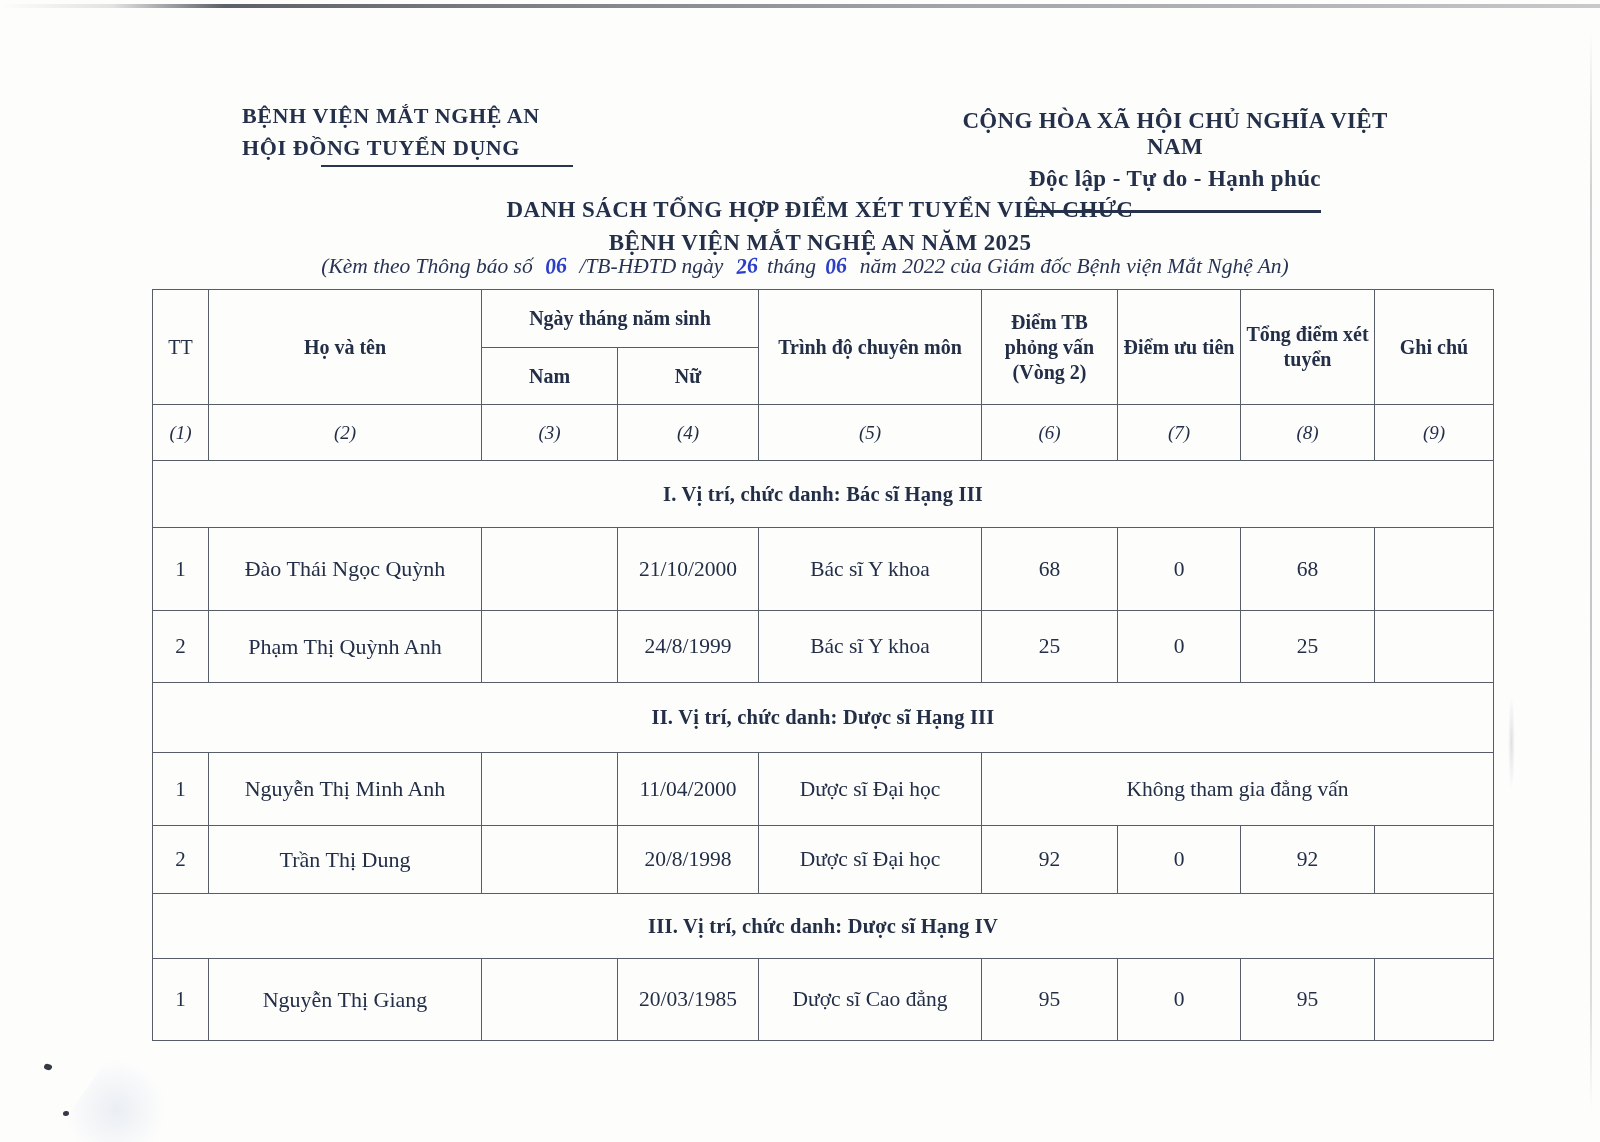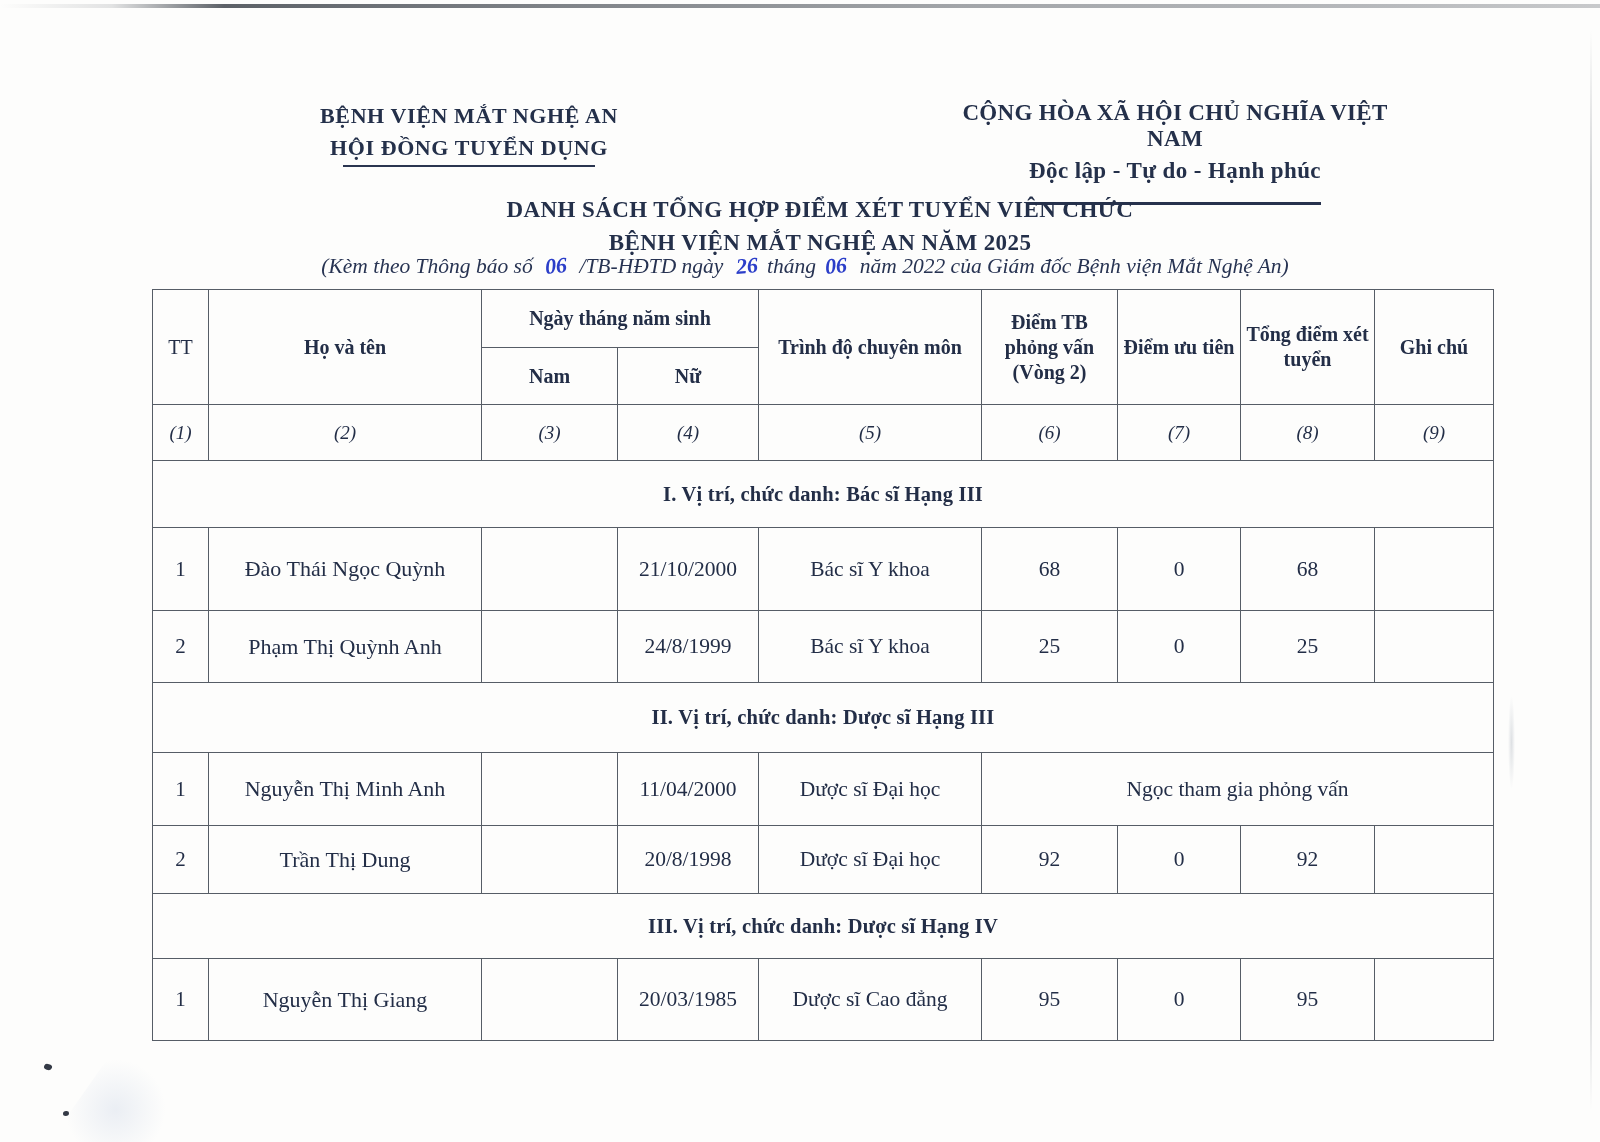--- a/index.html
+++ b/index.html
@@ -29,25 +29,25 @@
   }
   .speck{position:absolute;background:#343a46;border-radius:50% 40% 55% 45%;}
   .speck-1{left:44px;top:1064px;width:8px;height:6px;transform:rotate(20deg);}
   .speck-2{left:63px;top:1111px;width:6px;height:5px;}
   .scan-smudge-bl{
     position:absolute;left:78px;top:1060px;width:90px;height:110px;
     background:radial-gradient(ellipse at 40% 50%,rgba(150,170,205,.18),rgba(150,170,205,0) 65%);
     transform:rotate(35deg);
   }
   
-  .hdr-left{position:absolute;left:264px;top:103px;width:410px;text-align:center;}
+  .hdr-left{position:absolute;left:242px;top:103px;width:410px;}
   .hdr-left .l1{font-size:22px;font-weight:bold;letter-spacing:.6px;}
   .hdr-left .l2{font-size:22px;font-weight:bold;letter-spacing:.6px;margin-top:6px;}
   .hdr-left .u-bar{width:252px;height:2px;background:#2a3550;margin:4px auto 0 auto;}
-  .hdr-right{position:absolute;left:935px;top:100px;width:480px;text-align:center;}
+  .hdr-right{position:absolute;left:935px;top:108px;width:480px;text-align:center;}
   .hdr-right .l1{font-size:23px;font-weight:bold;letter-spacing:.3px;}
   .hdr-right .l2{font-size:23px;font-weight:bold;margin-top:6px;display:inline-block;
     border-bottom:3px solid #27324d;padding-bottom:18px;letter-spacing:.4px;}
   
   .doc-title{position:absolute;left:0;top:197px;width:1640px;text-align:center;}
   .doc-title .t1{font-size:23px;font-weight:bold;letter-spacing:.4px;}
   .doc-title .t2{font-size:23px;font-weight:bold;letter-spacing:.4px;margin-top:7px;}
   .doc-sub{position:absolute;left:0;top:253px;width:1610px;text-align:center;
     font-style:italic;font-size:21.5px;color:#273352;}
   .doc-sub .hand{color:#2b3ec9;font-weight:bold;display:inline-block;
@@ -186,21 +186,21 @@
 
     <tr class="rh70">
       <td class="section" colspan="9">II. Vị trí, chức danh: Dược sĩ Hạng III</td>
     </tr>
     <tr class="rh73">
       <td>1</td>
       <td class="name">Nguyễn Thị Minh Anh</td>
       <td></td>
       <td class="date">11/04/2000</td>
       <td class="degree">Dược sĩ Đại học</td>
-      <td class="spanmsg" colspan="4">Ngọc tham gia phỏng vấn</td>
+      <td class="spanmsg" colspan="4">Không tham gia đẳng vấn</td>
     </tr>
     <tr class="rh68">
       <td>2</td>
       <td class="name">Trần Thị Dung</td>
       <td></td>
       <td class="date">20/8/1998</td>
       <td class="degree">Dược sĩ Đại học</td>
       <td class="score-val">92</td>
       <td class="score-val">0</td>
       <td class="score-val">92</td>

